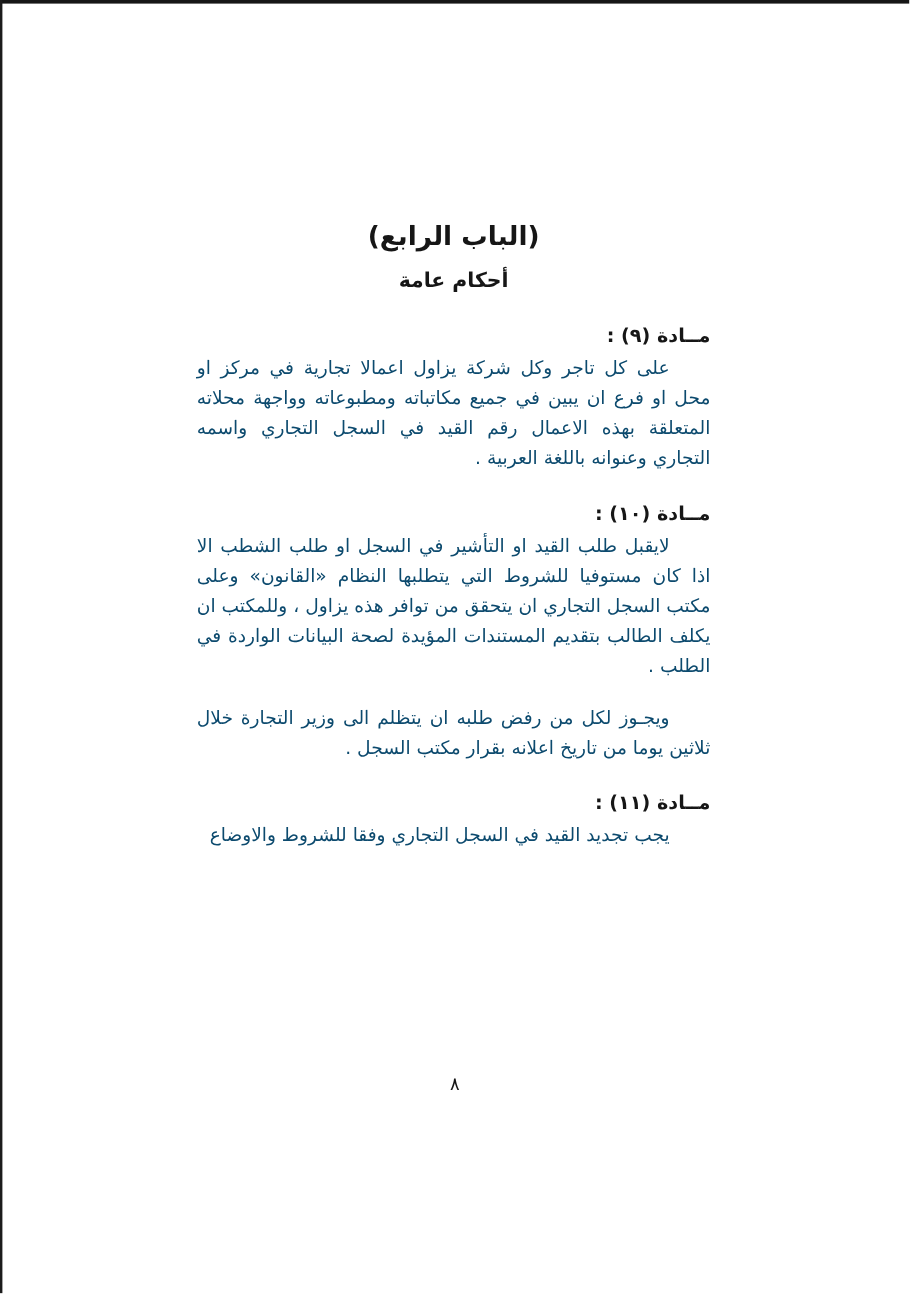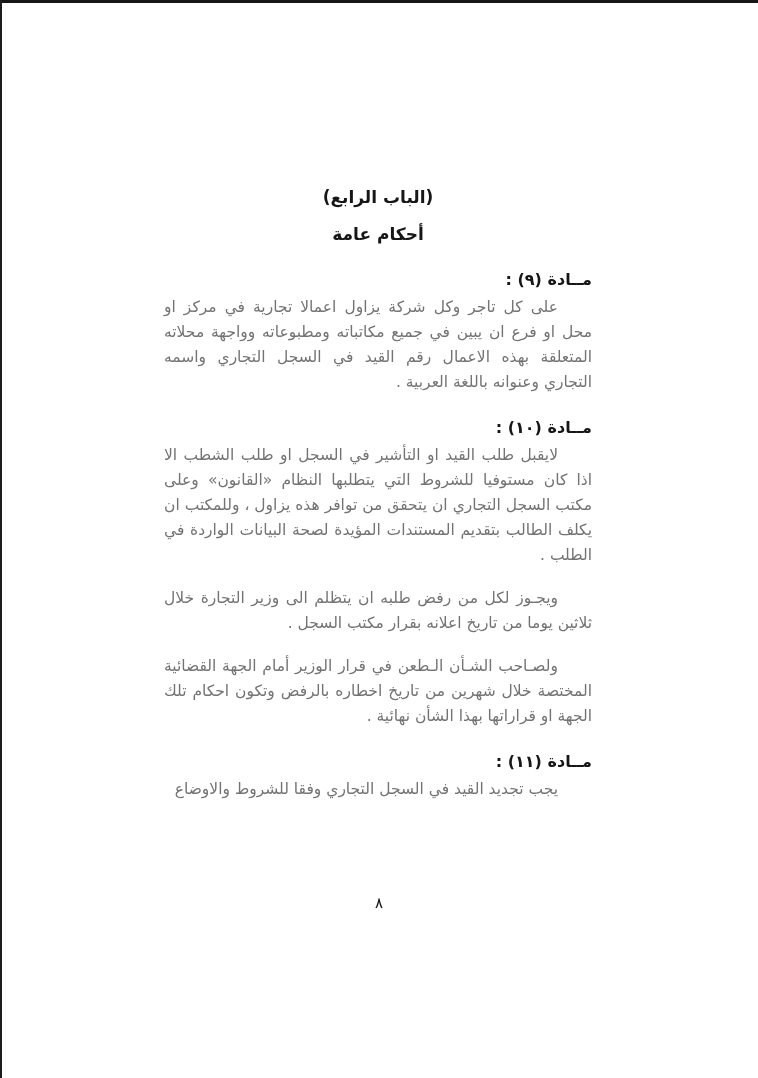--- a/index.html
+++ b/index.html
@@ -28,21 +28,21 @@
   .content {
     position: absolute;
     top: 185px;
     right: 166px;
     width: 428px;
     direction: rtl;
     text-align: right;
   }
   .chapter-title {
     text-align: center;
-    font-size: 17px;
+    font-size: 22px;
     font-weight: bold;
     line-height: 25px;
   }
   .chapter-subtitle {
     text-align: center;
     font-size: 17px;
     font-weight: bold;
     line-height: 25px;
     margin-top: 12px;
   }
@@ -52,21 +52,21 @@
     font-weight: bold;
     line-height: 24px;
     margin-top: 21px;
   }
   .body-para {
     font-size: 15.5px;
     line-height: 25px;
     text-align: justify;
     text-indent: 34px;
     margin-top: 3px;
-    color: #737373;
+    color: #0c4a6e;
   }
   .body-para + .body-para { margin-top: 18px; }
   .page-number {
     position: absolute;
     top: 894px;
     left: 0;
     width: 100%;
     text-align: center;
     font-size: 15px;
     color: #161616;
@@ -88,21 +88,20 @@
 
     <section class="article">
       <div class="article-heading">مــادة (٩) :</div>
       <p class="body-para">على كل تاجر وكل شركة يزاول اعمالا تجارية في مركز او محل او فرع ان يبين في جميع مكاتباته ومطبوعاته وواجهة محلاته المتعلقة بهذه الاعمال رقم القيد في السجل التجاري واسمه التجاري وعنوانه باللغة العربية .</p>
     </section>
 
     <section class="article">
       <div class="article-heading">مــادة (١٠) :</div>
       <p class="body-para">لايقبل طلب القيد او التأشير في السجل او طلب الشطب الا اذا كان مستوفيا للشروط التي يتطلبها النظام «القانون» وعلى مكتب السجل التجاري ان يتحقق من توافر هذه يزاول ، وللمكتب ان يكلف الطالب بتقديم المستندات المؤيدة لصحة البيانات الواردة في الطلب .</p>
       <p class="body-para">ويجـوز لكل من رفض طلبه ان يتظلم الى وزير التجارة خلال ثلاثين يوما من تاريخ اعلانه بقرار مكتب السجل .</p>
-      <p class="body-para">ولصـاحب الشـأن الـطعن في قرار الوزير أمام الجهة القضائية المختصة خلال شهرين من تاريخ اخطاره بالرفض وتكون احكام تلك الجهة او قراراتها بهذا الشأن نهائية .</p>
     </section>
 
     <section class="article">
       <div class="article-heading">مــادة (١١) :</div>
       <p class="body-para">يجب تجديد القيد في السجل التجاري وفقا للشروط والاوضاع</p>
     </section>
 
   </div>
 
   <div class="page-number">٨</div>

